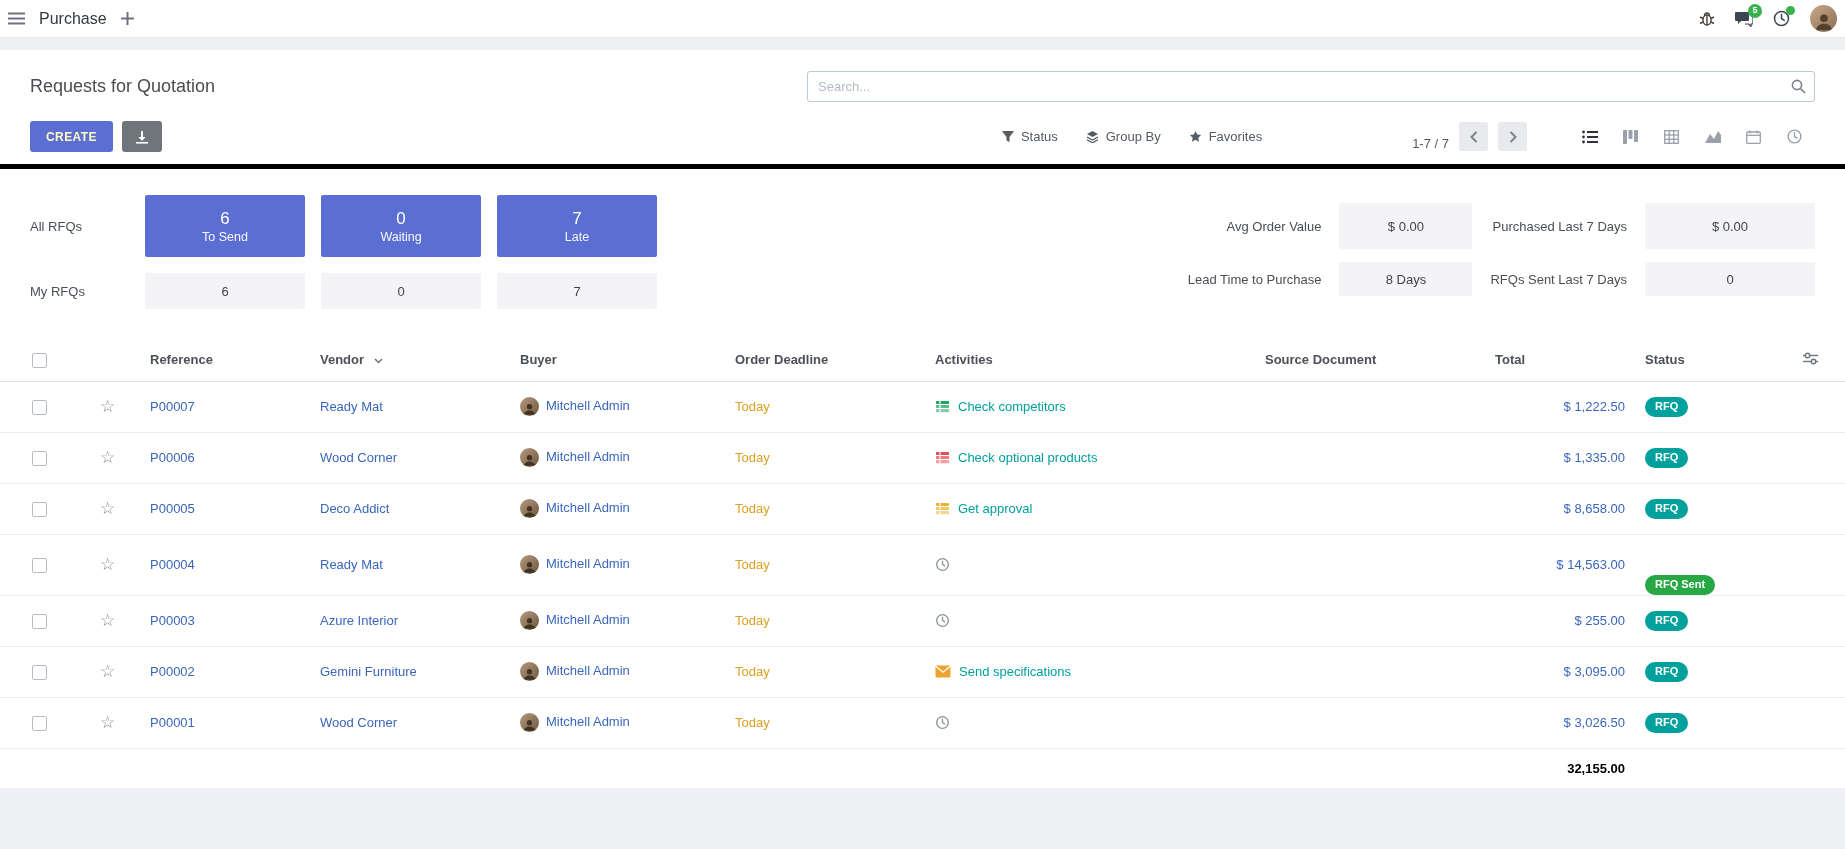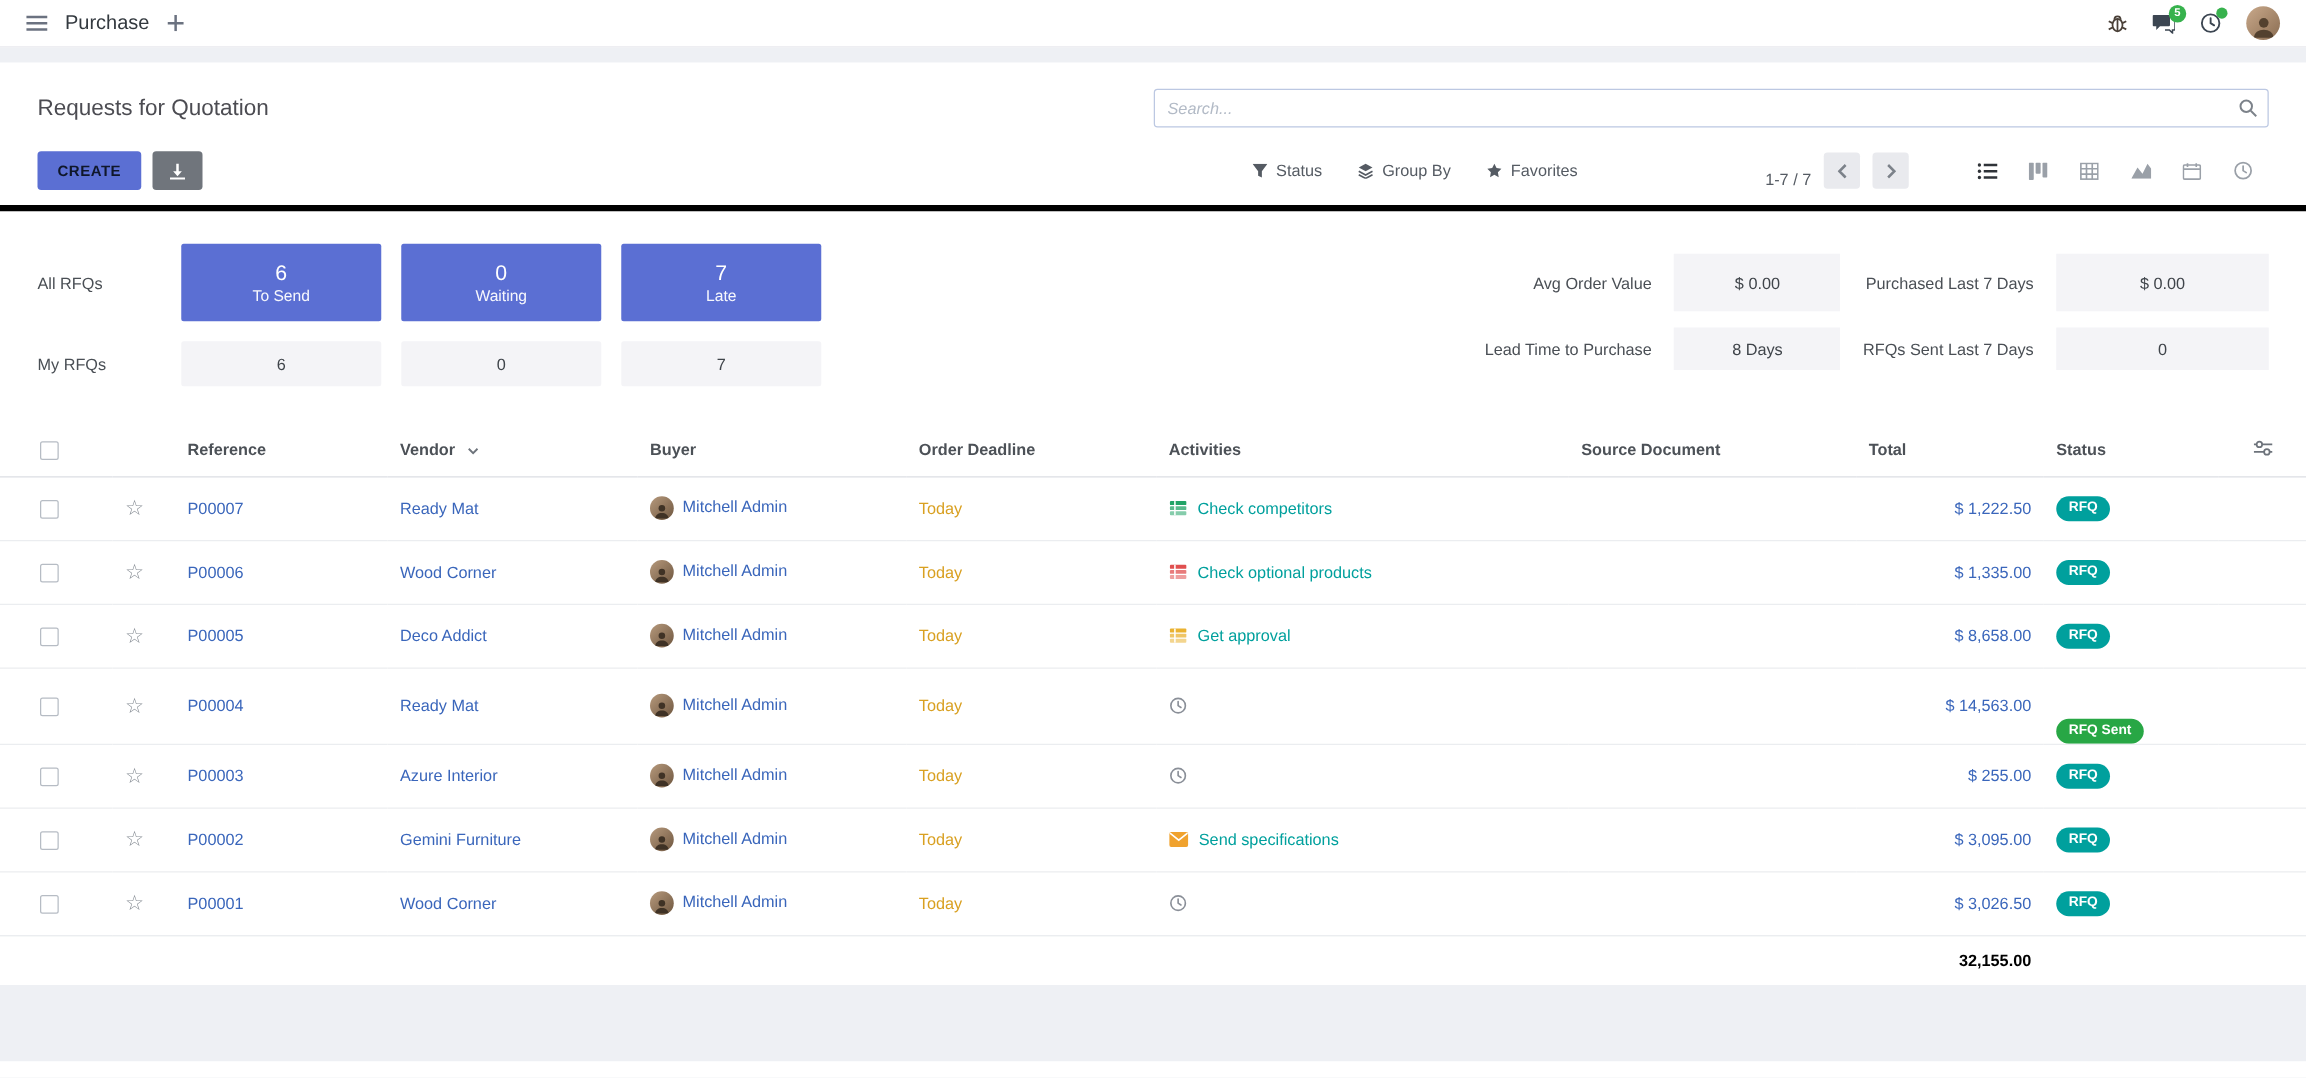--- a/index.html
+++ b/index.html
@@ -6,46 +6,46 @@
   html,body { margin:0; padding:0; }
   body {
     width:1845px; height:862px; overflow:hidden; position:relative;
     background:#eef0f4; color:#444;
     font-family:"Liberation Sans", sans-serif; font-size:13px;
   }
   svg { display:block; }
 
   
   .topbar { height:38px; background:#fff; display:flex; align-items:center; justify-content:space-between;
-            padding:0 21px; border-bottom:1px solid #e9e9ee; }
+            padding:0 8px; border-bottom:1px solid #e9e9ee; }
   .tb-left { display:flex; align-items:center; gap:14px; }
   .app-name { font-size:16px; color:#33393f; font-weight:500; cursor:pointer; }
   .icon-btn { display:inline-flex; align-items:center; justify-content:center; cursor:pointer; color:#6b7280; }
   .tb-right { display:flex; align-items:center; gap:20px; }
   .tb-icon-wrap { position:relative; display:inline-flex; cursor:pointer; color:#3c4652; }
   .badge-count { position:absolute; top:-7px; right:-9px; background:#37b24d; color:#fff; font-size:9px;
                  line-height:1; padding:2.5px 4.5px; border-radius:8px; font-weight:bold; }
   .badge-dot { position:absolute; top:-4px; right:-5px; width:9px; height:9px; border-radius:50%; background:#37b24d; }
   .avatar { width:27px; height:27px; border-radius:50%; background:linear-gradient(135deg,#c9a98b,#8a6d52);
             display:flex; align-items:flex-end; justify-content:center; overflow:hidden; cursor:pointer; }
 
   
   .content { background:#fff; margin-top:12px; }
 
   .control-panel { padding:14px 30px 12px 30px; border-bottom:5px solid #000000; }
   .cp-row1 { display:flex; align-items:center; justify-content:space-between; }
   .page-title { font-size:18px; color:#4c4c52; font-weight:400; }
-  .search-box { position:relative; width:892px;font-style:italic; }
+  .search-box { position:relative; width:1008px; }
   .search-input { width:100%; height:31px; border:1px solid #bcc8e2; border-radius:3px;
                   padding:0 32px 0 10px; font:inherit; color:#444; outline:none; }
   .search-input::placeholder { color:#b2bac6; }
   .search-icon { position:absolute; right:9px; top:8px; cursor:pointer; color:#7c828a; }
 
   .cp-row2 { display:flex; align-items:center; margin-top:12px; }
-  .btn-create { background:#5b6fd3; color:#0f172a; border:none; border-radius:3px; height:31px; padding:0 16px;
+  .btn-create { background:#5b6fd3; color:#fef9c3; border:none; border-radius:3px; height:31px; padding:0 16px;
                 font-size:12px; font-weight:700; letter-spacing:.4px; cursor:pointer; font-family:inherit; }
   .btn-import { background:#70757c; color:#fff; border:none; border-radius:3px; height:31px; width:40px;
                 margin-left:9px; cursor:pointer; display:inline-flex; align-items:center; justify-content:center; }
   .cp-right { margin-left:auto; display:flex; align-items:center; }
   .cp-filters { display:flex; align-items:center; gap:28px; }
   .tool-btn { display:inline-flex; align-items:center; gap:7px; color:#555b63; cursor:pointer; }
   .pager { display:flex; align-items:flex-end; gap:10px; margin-left:150px; }
   .pager-text { color:#555b63; }
   .pager-btn { width:29px; height:29px; background:#e9eaee; border-radius:3px; display:inline-flex;
                align-items:center; justify-content:center; cursor:pointer; color:#7c828a; }

